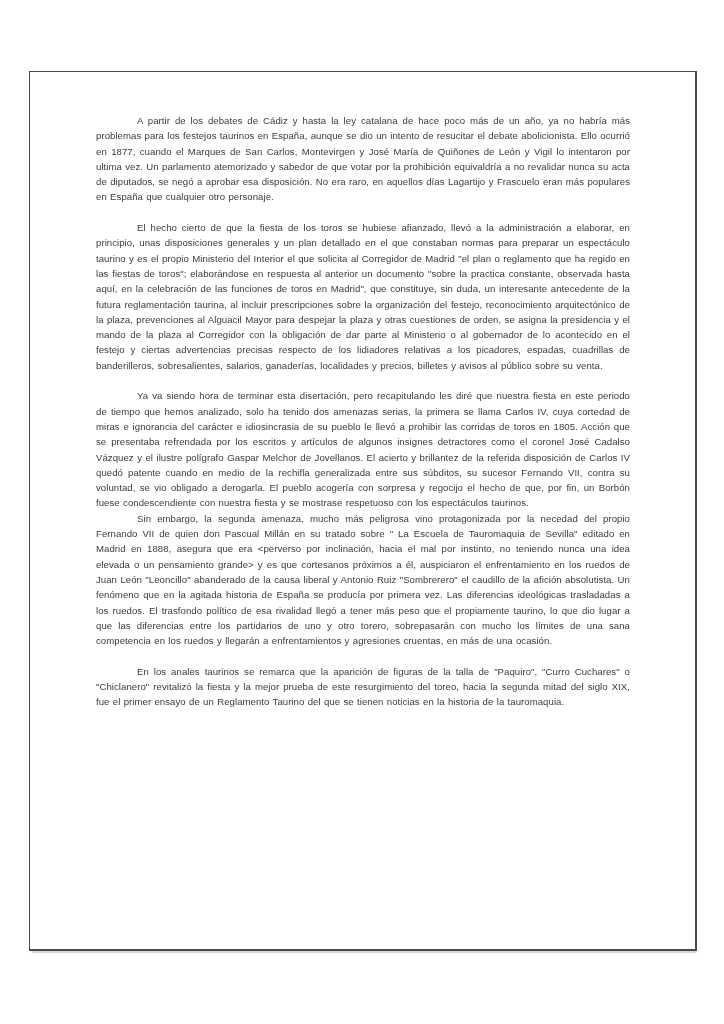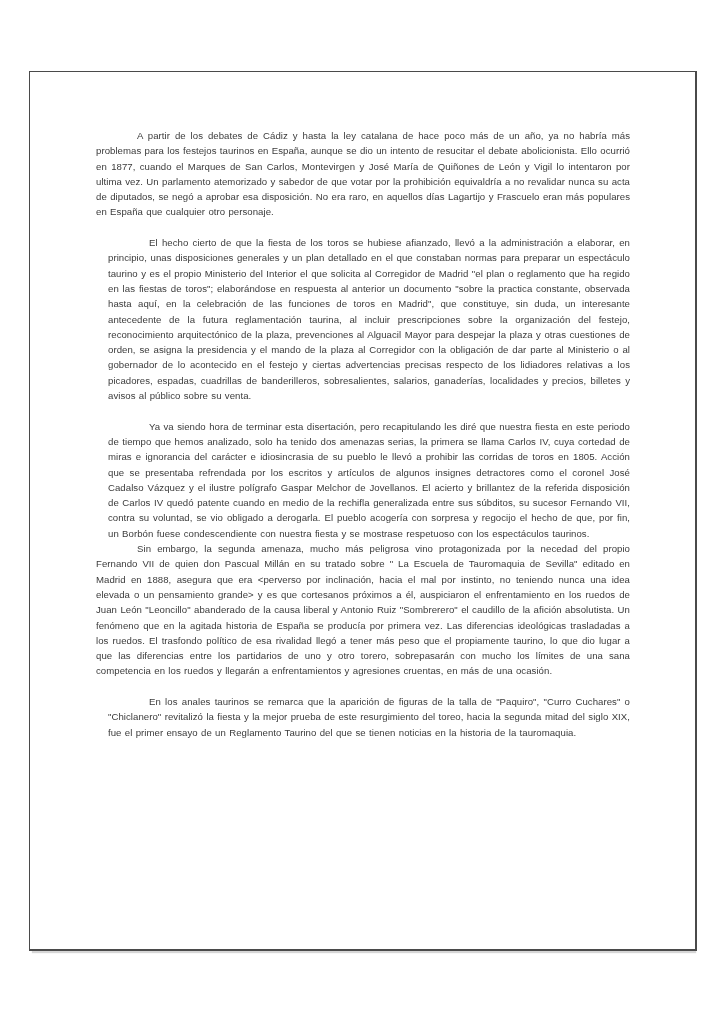--- a/index.html
+++ b/index.html
@@ -22,37 +22,36 @@
     height: 877px;
     background: #ffffff;
     border: 1px solid #4a4a4a;
     border-right-width: 2px;
     border-bottom-width: 2px;
     box-shadow: 1px 4px 1px -2px rgba(0,0,0,0.16);
   }
   .text-block {
     position: absolute;
     left: 66px;
-    top: 56px;
+    top: 41px;
     width: 534px;
   }
   .para {
     margin: 0;
     text-align: justify;
     text-indent: 41px;
     font-size: 9.6px;
     line-height: 15.3px;
     letter-spacing: 0.05px;
     word-spacing: 0.6px;
     color: #3b3b3b;
     -webkit-font-smoothing: antialiased;
   }
   .para.gap {
     margin-top: 15.3px;
-    margin-left: 12px;
   }
 </style>
 </head>
 <body>
 
 <div class="page-frame">
   <div class="text-block">
     <p class="para">A partir de los debates de Cádiz y hasta la ley catalana de hace poco más de un año, ya no habría más problemas para los festejos taurinos en España, aunque se dio un intento de resucitar el debate abolicionista. Ello ocurrió en 1877, cuando el Marques de San Carlos, Montevirgen y José María de Quiñones de León y Vigil lo intentaron por ultima vez. Un parlamento atemorizado y sabedor de que votar por la prohibición equivaldría a no revalidar nunca su acta de diputados, se negó a aprobar esa disposición. No era raro, en aquellos días Lagartijo y Frascuelo eran más populares en España que cualquier otro personaje.</p>
     <p class="para gap">El hecho cierto de que la fiesta de los toros se hubiese afianzado, llevó a la administración a elaborar, en principio, unas disposiciones generales y un plan detallado en el que constaban normas para preparar un espectáculo taurino y es el propio Ministerio del Interior el que solicita al Corregidor de Madrid "el plan o reglamento que ha regido en las fiestas de toros"; elaborándose en respuesta al anterior un documento "sobre la practica constante, observada hasta aquí, en la celebración de las funciones de toros en Madrid", que constituye, sin duda, un interesante antecedente de la futura reglamentación taurina, al incluir prescripciones sobre la organización del festejo, reconocimiento arquitectónico de la plaza, prevenciones al Alguacil Mayor para despejar la plaza y otras cuestiones de orden, se asigna la presidencia y el mando de la plaza al Corregidor con la obligación de dar parte al Ministerio o al gobernador de lo acontecido en el festejo y ciertas advertencias precisas respecto de los lidiadores relativas a los picadores, espadas, cuadrillas de banderilleros, sobresalientes, salarios, ganaderías, localidades y precios, billetes y avisos al público sobre su venta.</p>
     <p class="para gap">Ya va siendo hora de terminar esta disertación, pero recapitulando les diré que nuestra fiesta en este periodo de tiempo que hemos analizado, solo ha tenido dos amenazas serias, la primera se llama Carlos IV, cuya cortedad de miras e ignorancia del carácter e idiosincrasia de su pueblo le llevó a prohibir las corridas de toros en 1805. Acción que se presentaba refrendada por los escritos y artículos de algunos insignes detractores como el coronel José Cadalso Vázquez y el ilustre polígrafo Gaspar Melchor de Jovellanos. El acierto y brillantez de la referida disposición de Carlos IV quedó patente cuando en medio de la rechifla generalizada entre sus súbditos, su sucesor Fernando VII, contra su voluntad, se vio obligado a derogarla. El pueblo acogería con sorpresa y regocijo el hecho de que, por fin, un Borbón fuese condescendiente con nuestra fiesta y se mostrase respetuoso con los espectáculos taurinos.</p>

